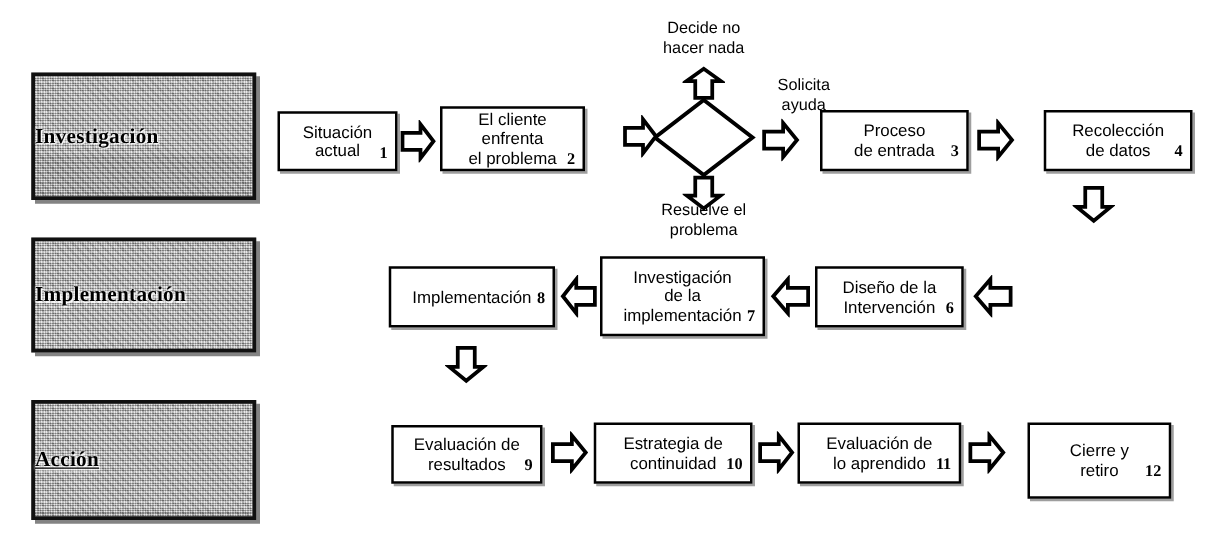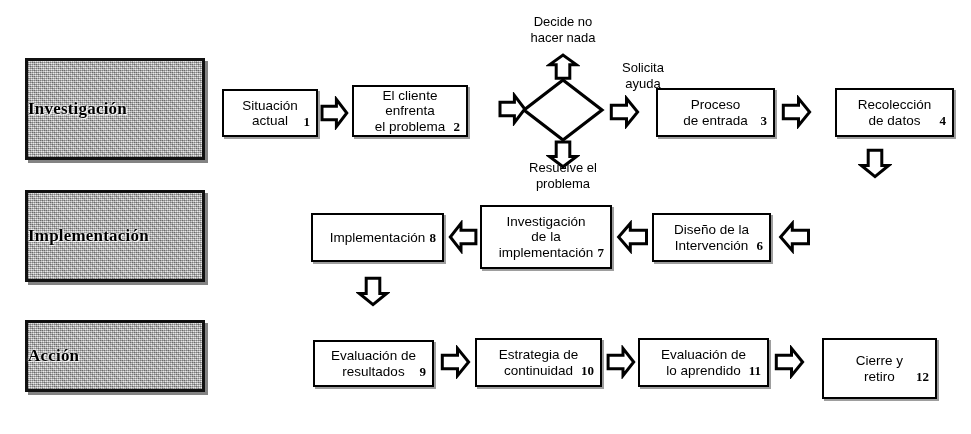--- a/index.html
+++ b/index.html
@@ -98,21 +98,21 @@
 <body>
 
 <div id="canvas">
 
   <div class="phase" style="left: 25px; top: 58px; width: 180px; height: 102px;">
     <span class="phase-label">Investigación</span>
   </div>
   <div class="phase" style="left: 25px; top: 190px; width: 180px; height: 92px;">
     <span class="phase-label">Implementación</span>
   </div>
-  <div class="phase" style="left: 25px; top: 320px; width: 180px; height: 72px;">
+  <div class="phase" style="left: 25px; top: 320px; width: 180px; height: 96px; text-decoration: underline;">
     <span class="phase-label">Acción</span>
   </div>
 
   <div class="node" style="left: 222px; top: 89px; width: 96px; height: 48px;">
     <div class="node-inner">
       <span class="node-text">Situación
 actual</span>
       <span class="node-num">1</span>
     </div>
   </div>

